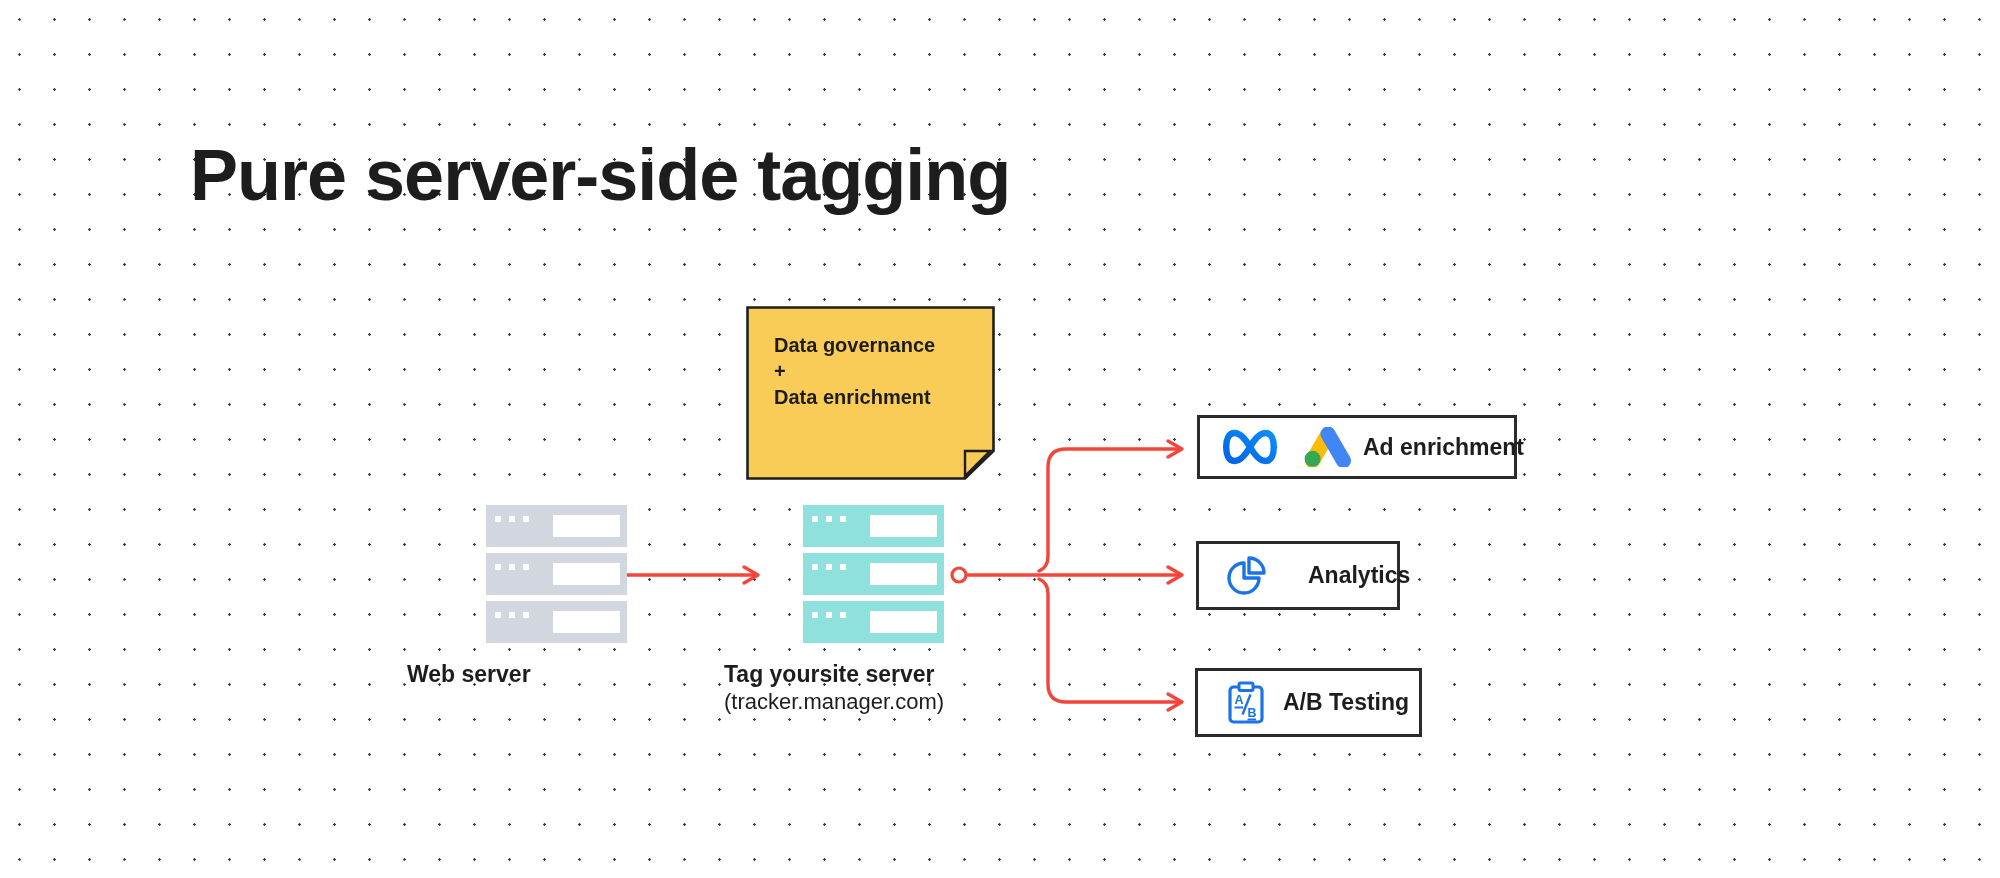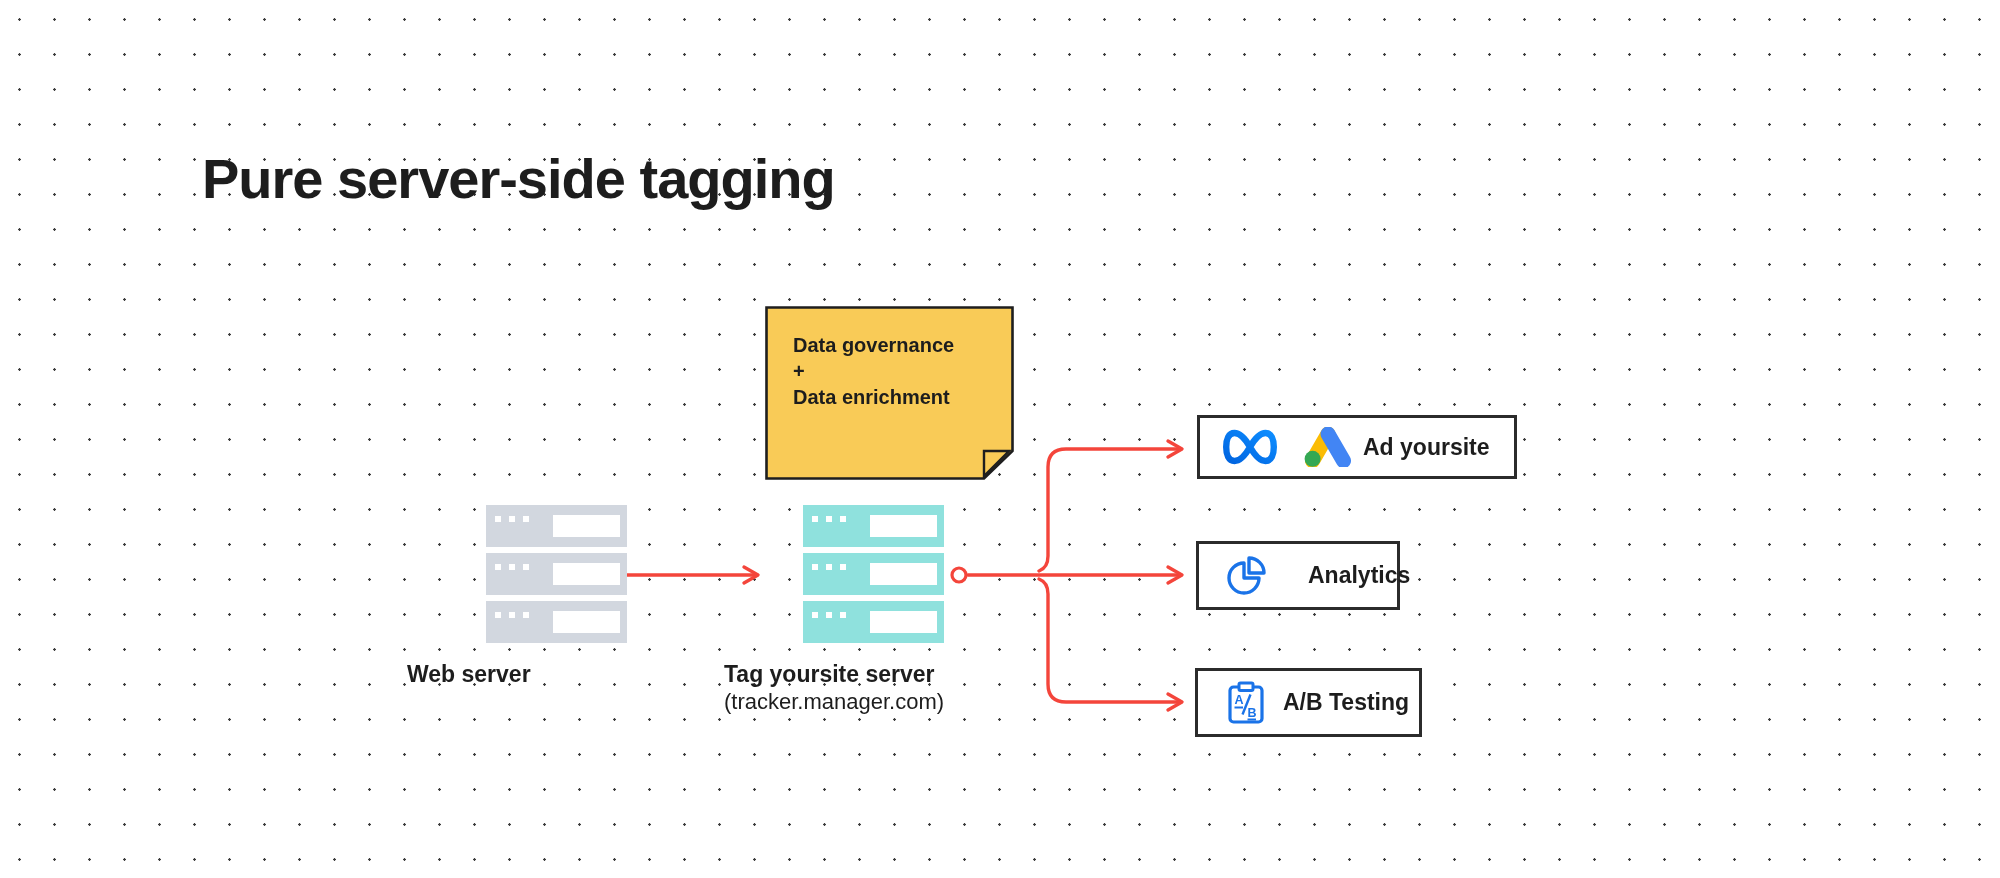--- a/index.html
+++ b/index.html
@@ -15,36 +15,35 @@
     background-size: 35px 35px;
     background-position: 2px 2px;
     font-family: "Liberation Sans", "DejaVu Sans", sans-serif;
     color: var(--text, #1d1d1d);
   }
 
   .page-title {
     position: absolute;
     left: 190px;
     top: 134px;
-    margin: 12px;
-    font-size: 56px;
+    margin: 0;
+    font-size: 72px;
     font-weight: 800;
     letter-spacing: -1px;
     color: var(--text, #1d1d1d);
     white-space: nowrap;
   }
 
   
   .sticky-note {
     position: absolute;
     left: 746px;
     top: 306px;
     width: 297px;
     height: 174px;
-    margin-left: 19px;
   }
   .sticky-note svg { position: absolute; left: 0; top: 0; }
   .note-text {
     position: absolute;
     left: 28px;
     top: 26px;
     font-size: 20px;
     font-weight: 700;
     line-height: 26px;
     color: var(--text, #1d1d1d);
@@ -226,21 +225,21 @@
       </defs>
       <path d="M 27 18 C 21 7.5 16.5 4 11.5 4 C 5.5 4 3.2 10.5 3.2 18 C 3.2 25.5 5.5 32 11.5 32
                C 16.5 32 21 28.5 27 18 C 33 7.5 37.5 4 42.5 4 C 48.5 4 50.8 10.5 50.8 18
                C 50.8 25.5 48.5 32 42.5 32 C 37.5 32 33 28.5 27 18 Z" fill="none" stroke="url(#metaGrad)" stroke-width="6.4" stroke-linejoin="round"></path>
     </svg>
     <svg class="icon-gads" width="48" height="40" viewBox="0 0 48 40">
       <rect x="8.75" y="-2.6" width="15" height="46" rx="7.5" transform="rotate(30 16.25 20.4)" fill="var(--gads-yellow)"></rect>
       <circle cx="8.6" cy="31.8" r="8" fill="var(--gads-green)"></circle>
       <rect x="24.25" y="-2.6" width="15" height="46" rx="7.5" transform="rotate(-30 31.75 20.4)" fill="var(--gads-blue)"></rect>
     </svg>
-    <span class="dest-label">Ad yoursite</span>
+    <span class="dest-label">Ad enrichment</span>
   </div>
 
   <div class="dest-box" id="analytics-box">
     <svg class="icon-pie" width="42" height="42" viewBox="0 0 42 42">
       <path d="M 19 8 A 15 15 0 1 0 34 23 L 19 23 Z" fill="#fff" stroke="var(--icon-blue)" stroke-width="3.4" stroke-linejoin="round"></path>
       <path d="M 24 3 A 15 15 0 0 1 39 18 L 24 18 Z" fill="#fff" stroke="var(--icon-blue)" stroke-width="3.4" stroke-linejoin="round"></path>
     </svg>
     <span class="dest-label">Analytics</span>
   </div>
 

